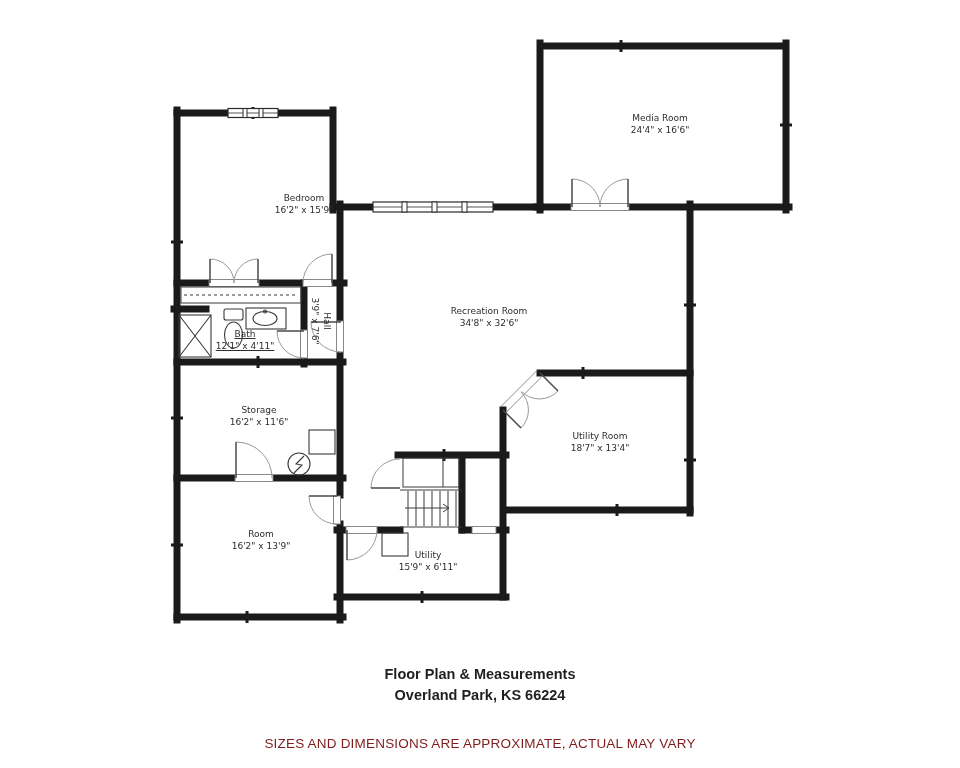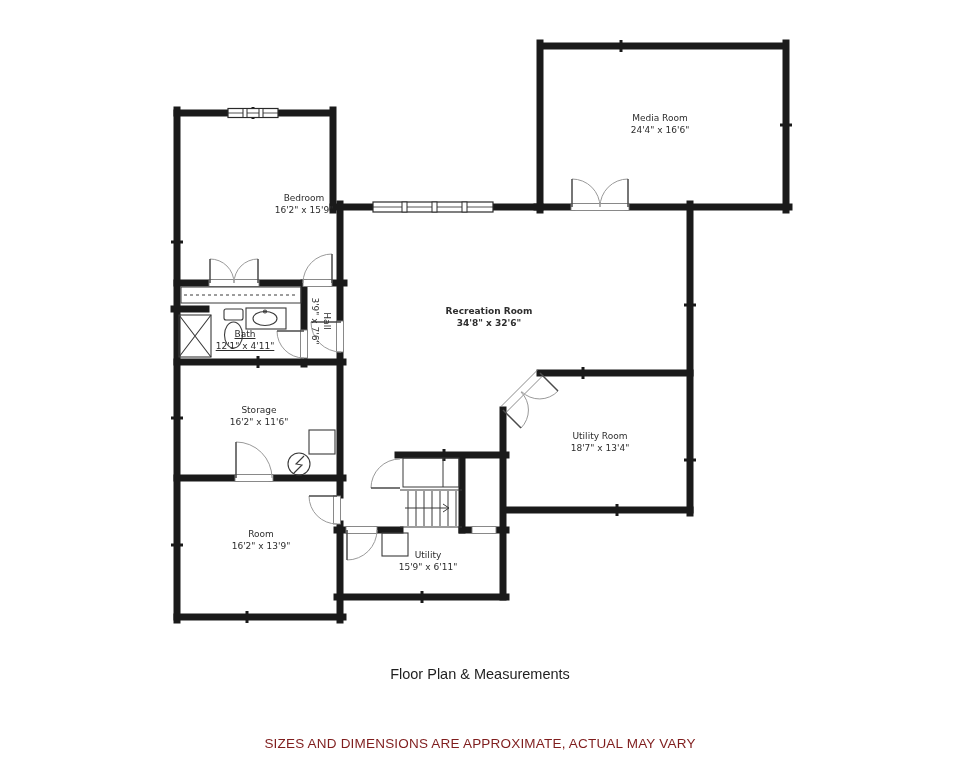--- a/index.html
+++ b/index.html
@@ -6,21 +6,21 @@
   #stage{position:relative;width:960px;height:768px;background:#fff;overflow:hidden;
          font-family:"DejaVu Sans",sans-serif;}
   #plan-svg{position:absolute;left:0;top:0;}
   #labels-layer{position:absolute;left:0;top:0;width:908px;height:768px;pointer-events:none;}
   .room-label{position:absolute;transform:translate(-50%,-50%);text-align:center;
               color:#2d2d2d;font-size:9px;line-height:12px;white-space:nowrap;}
   .room-label.rot{transform:translate(-50%,-50%) rotate(90deg);}
   .room-label .rname{display:block;}
   .room-label .rdims{display:block;}
   #footer-block{position:absolute;left:0;top:664px;width:960px;text-align:center;
-                font-family:"Liberation Sans",sans-serif;font-weight:normal;
+                font-family:"Liberation Sans",sans-serif;font-weight:bold;
                 font-size:14.5px;line-height:20.5px;color:#1f1f1f;}
   #footer-block .fline{display:block;}
   #disclaimer{position:absolute;left:0;top:736px;width:960px;text-align:center;
               font-family:"Liberation Sans",sans-serif;font-size:13.5px;color:#7f1d1d;
               letter-spacing:0.2px;}
 </style>
 </head>
 <body>
 
 <div id="stage">
@@ -176,21 +176,21 @@
 
   <div id="labels-layer">
       <div class="room-label" style="left: 660px; top: 124px;">
         <span class="rname">Media Room</span>
         <span class="rdims">24'4" x 16'6"</span>
       </div>
       <div class="room-label" style="left: 257px; top: 204px; margin-left: 47px;">
         <span class="rname">Bedroom</span>
         <span class="rdims">16'2" x 15'9"</span>
       </div>
-      <div class="room-label" style="left: 489px; top: 317px; font-weight: bold;">
+      <div class="room-label" style="left: 489px; top: 317px;">
         <span class="rname">Recreation Room</span>
         <span class="rdims">34'8" x 32'6"</span>
       </div>
       <div class="room-label rot" style="left: 321px; top: 321px;">
         <span class="rname">Hall</span>
         <span class="rdims">3'9" x 7'6"</span>
       </div>
       <div class="room-label" style="left: 245px; top: 340px; text-decoration: underline;">
         <span class="rname">Bath</span>
         <span class="rdims">12'1" x 4'11"</span>
@@ -208,15 +208,16 @@
         <span class="rdims">16'2" x 13'9"</span>
       </div>
       <div class="room-label" style="left: 428px; top: 561px;">
         <span class="rname">Utility</span>
         <span class="rdims">15'9" x 6'11"</span>
       </div>
     </div>
 
   <div id="footer-block">
     <span class="fline">Floor Plan &amp; Measurements</span>
+    <span class="fline">Overland Park, KS 66224</span>
   </div>
   <div id="disclaimer">SIZES AND DIMENSIONS ARE APPROXIMATE, ACTUAL MAY VARY</div>
 </div>
 
 </body></html>

